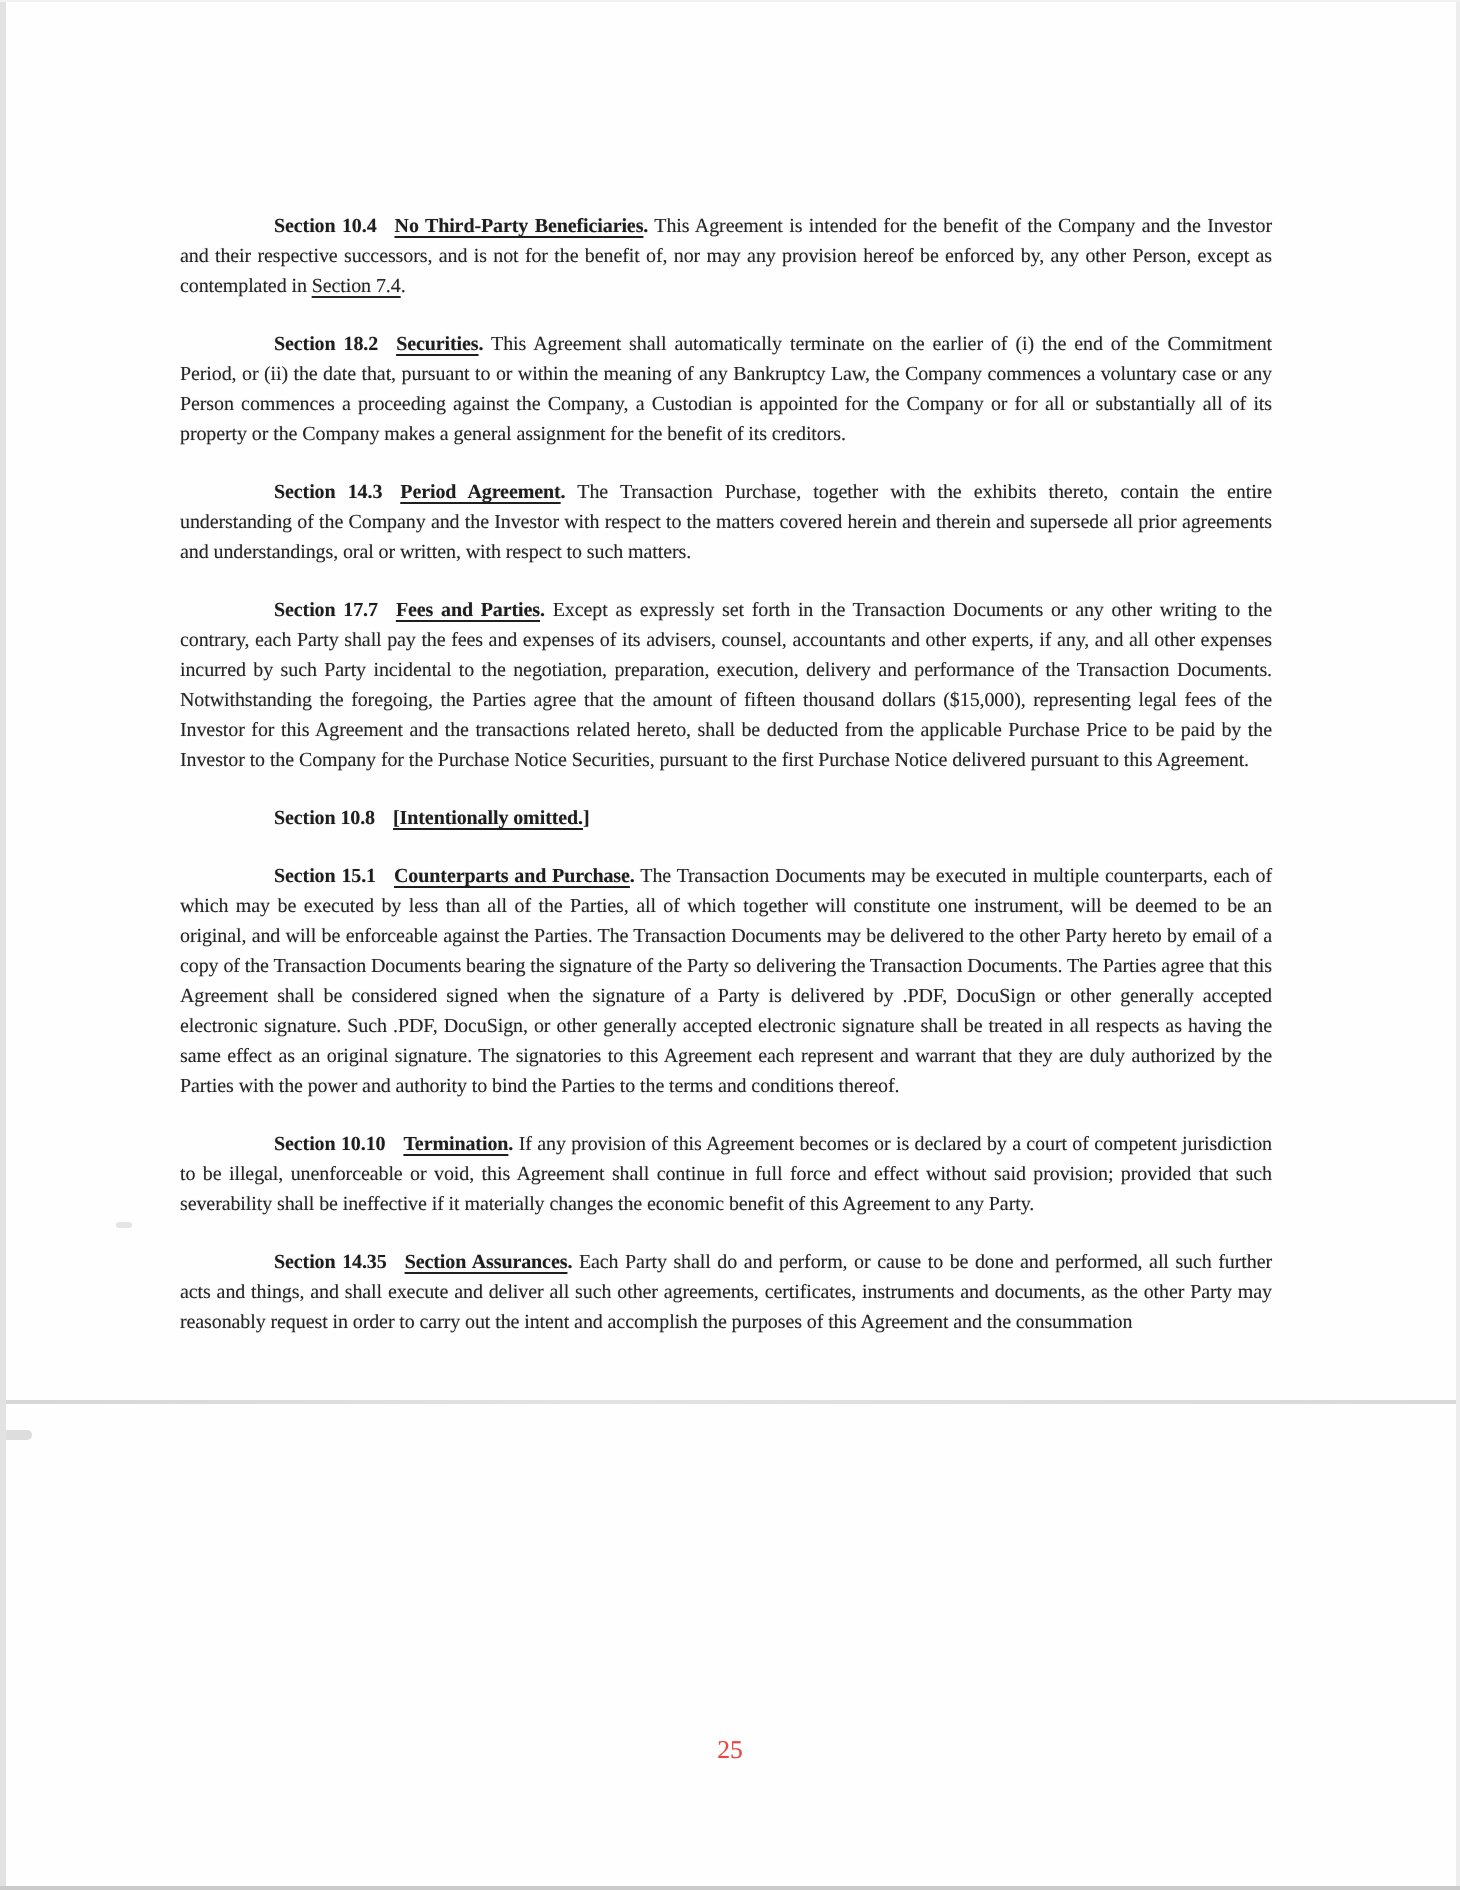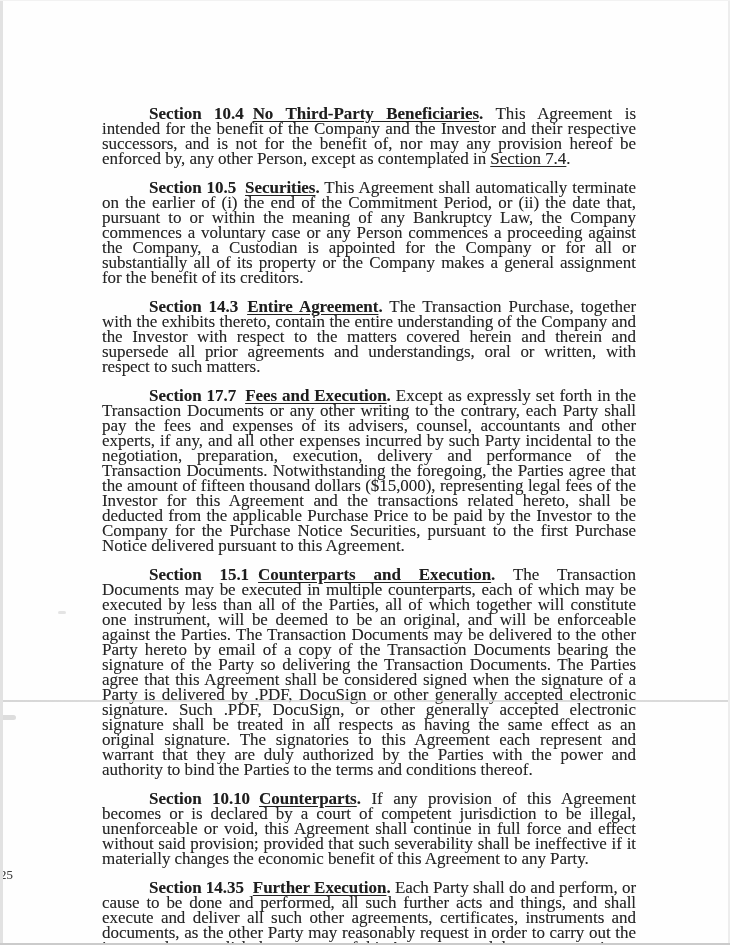--- a/index.html
+++ b/index.html
@@ -29,76 +29,80 @@
   .smudge-a { position:absolute; left:0;  top:715px; width:16px; height:5px; background:#d5d5d5; border-radius:3px; opacity:.8; }
   .smudge-b { position:absolute; left:58px; top:611px; width:8px; height:3px; background:#dddddd; border-radius:2px; opacity:.8; }
 
   .content {
     position: absolute;
     left: 90px;
     top: 106px;
     width: 546px;
   }
   .para {
-    margin: 0 0 14px 12px;
+    margin: 0 0 14px 0;
     text-align: justify;
     text-indent: 47px;
-    font-size: 17px;
+    font-size: 10px;
     line-height: 15px;
     letter-spacing: -0.05px;
     text-shadow: 0 0 0.5px rgba(40,40,40,0.35);
   }
   .lbl { font-weight: bold; margin-right: 9px; color:#1e1e1e; }
   .ttl { font-weight: bold; text-decoration: underline; text-underline-offset: 2px; color:#1e1e1e; }
   .cls { font-weight: bold; color:#1e1e1e; }
   .ref { text-decoration: underline; text-underline-offset: 2px; }
   .page-number {
     position: absolute;
     left: 0;
     top: 868px;
     width: 730px;
+    text-align: center;
     font-size: 12.8px;
-    color: #404040;
+    color: #ef4444;
     text-shadow: 0 0 0.5px rgba(40,40,40,0.3);
     font-family: Liberation Serif, serif;
   }
 </style>
 </head>
 <body>
 
 <div class="page">
 
   <div class="content">
 
     <p class="para"><span class="lbl">Section 10.4</span><span class="ttl">No Third-Party Beneficiaries</span><span class="cls">.</span>
       <span>This Agreement is intended for the benefit of the Company and the Investor and their respective successors, and is not for the benefit of, nor may any provision hereof be enforced by, any other Person, except as contemplated in</span>
       <span class="ref">Section 7.4</span><span>.</span></p>
 
-    <p class="para"><span class="lbl">Section 10.5</span><span class="ttl">Securities</span><span class="cls">.</span>
+    <p class="para"><span class="lbl">Section 18.2</span><span class="ttl">Securities</span><span class="cls">.</span>
       <span>This Agreement shall automatically terminate on the earlier of (i) the end of the Commitment Period, or (ii) the date that, pursuant to or within the meaning of any Bankruptcy Law, the Company commences a voluntary case or any Person commences a proceeding against the Company, a Custodian is appointed for the Company or for all or substantially all of its property or the Company makes a general assignment for the benefit of its creditors.</span>
       <span class="ref"></span><span></span></p>
 
-    <p class="para"><span class="lbl">Section 14.3</span><span class="ttl">Entire Agreement</span><span class="cls">.</span>
+    <p class="para"><span class="lbl">Section 14.3</span><span class="ttl">Period Agreement</span><span class="cls">.</span>
       <span>The Transaction Purchase, together with the exhibits thereto, contain the entire understanding of the Company and the Investor with respect to the matters covered herein and therein and supersede all prior agreements and understandings, oral or written, with respect to such matters.</span>
       <span class="ref"></span><span></span></p>
 
-    <p class="para"><span class="lbl">Section 17.7</span><span class="ttl">Fees and Execution</span><span class="cls">.</span>
+    <p class="para"><span class="lbl">Section 17.7</span><span class="ttl">Fees and Parties</span><span class="cls">.</span>
       <span>Except as expressly set forth in the Transaction Documents or any other writing to the contrary, each Party shall pay the fees and expenses of its advisers, counsel, accountants and other experts, if any, and all other expenses incurred by such Party incidental to the negotiation, preparation, execution, delivery and performance of the Transaction Documents.  Notwithstanding the foregoing, the Parties agree that the amount of fifteen thousand dollars ($15,000), representing legal fees of the Investor for this Agreement and the transactions related hereto, shall be deducted from the applicable Purchase Price to be paid by the Investor to the Company for the Purchase Notice Securities, pursuant to the first Purchase Notice delivered pursuant to this Agreement.</span>
       <span class="ref"></span><span></span></p>
 
+    <p class="para"><span class="lbl">Section 10.8</span><span class="ttl">[Intentionally omitted.</span><span class="cls">]</span>
+      <span></span>
+      <span class="ref"></span><span></span></p>
 
-    <p class="para"><span class="lbl">Section 15.1</span><span class="ttl">Counterparts and Execution</span><span class="cls">.</span>
+    <p class="para"><span class="lbl">Section 15.1</span><span class="ttl">Counterparts and Purchase</span><span class="cls">.</span>
       <span>The Transaction Documents may be executed in multiple counterparts, each of which may be executed by less than all of the Parties, all of which together will constitute one instrument, will be deemed to be an original, and will be enforceable against the Parties.  The Transaction Documents may be delivered to the other Party hereto by email of a copy of the Transaction Documents bearing the signature of the Party so delivering the Transaction Documents.  The Parties agree that this Agreement shall be considered signed when the signature of a Party is delivered by .PDF, DocuSign or other generally accepted electronic signature.  Such .PDF, DocuSign, or other generally accepted electronic signature shall be treated in all respects as having the same effect as an original signature.  The signatories to this Agreement each represent and warrant that they are duly authorized by the Parties with the power and authority to bind the Parties to the terms and conditions thereof.</span>
       <span class="ref"></span><span></span></p>
 
-    <p class="para"><span class="lbl">Section 10.10</span><span class="ttl">Counterparts</span><span class="cls">.</span>
+    <p class="para"><span class="lbl">Section 10.10</span><span class="ttl">Termination</span><span class="cls">.</span>
       <span>If any provision of this Agreement becomes or is declared by a court of competent jurisdiction to be illegal, unenforceable or void, this Agreement shall continue in full force and effect without said provision; provided that such severability shall be ineffective if it materially changes the economic benefit of this Agreement to any Party.</span>
       <span class="ref"></span><span></span></p>
 
-    <p class="para"><span class="lbl">Section 14.35</span><span class="ttl">Further Execution</span><span class="cls">.</span>
+    <p class="para"><span class="lbl">Section 14.35</span><span class="ttl">Section Assurances</span><span class="cls">.</span>
       <span>Each Party shall do and perform, or cause to be done and performed, all such further acts and things, and shall execute and deliver all such other agreements, certificates, instruments and documents, as the other Party may reasonably request in order to carry out the intent and accomplish the purposes of this Agreement and the consummation</span>
       <span class="ref"></span><span></span></p>
 
   </div>
 
   <div class="page-number">25</div>
 
   <div class="seam"></div>
   <div class="smudge-a"></div>
   <div class="smudge-b"></div>

